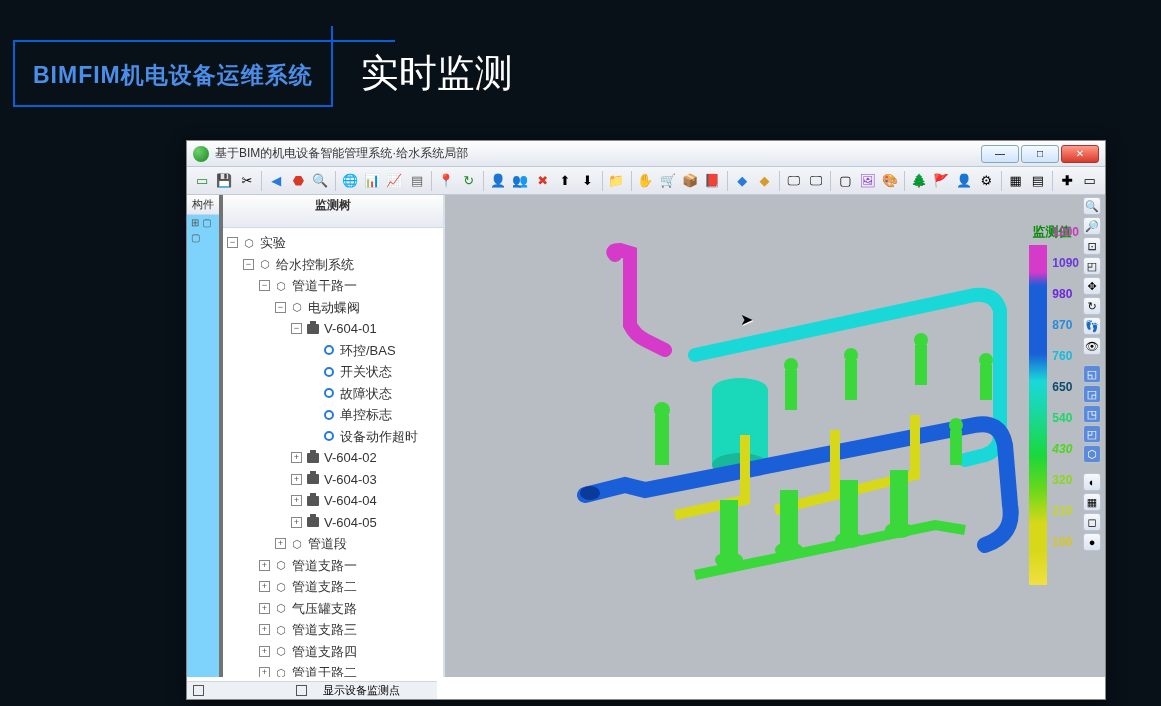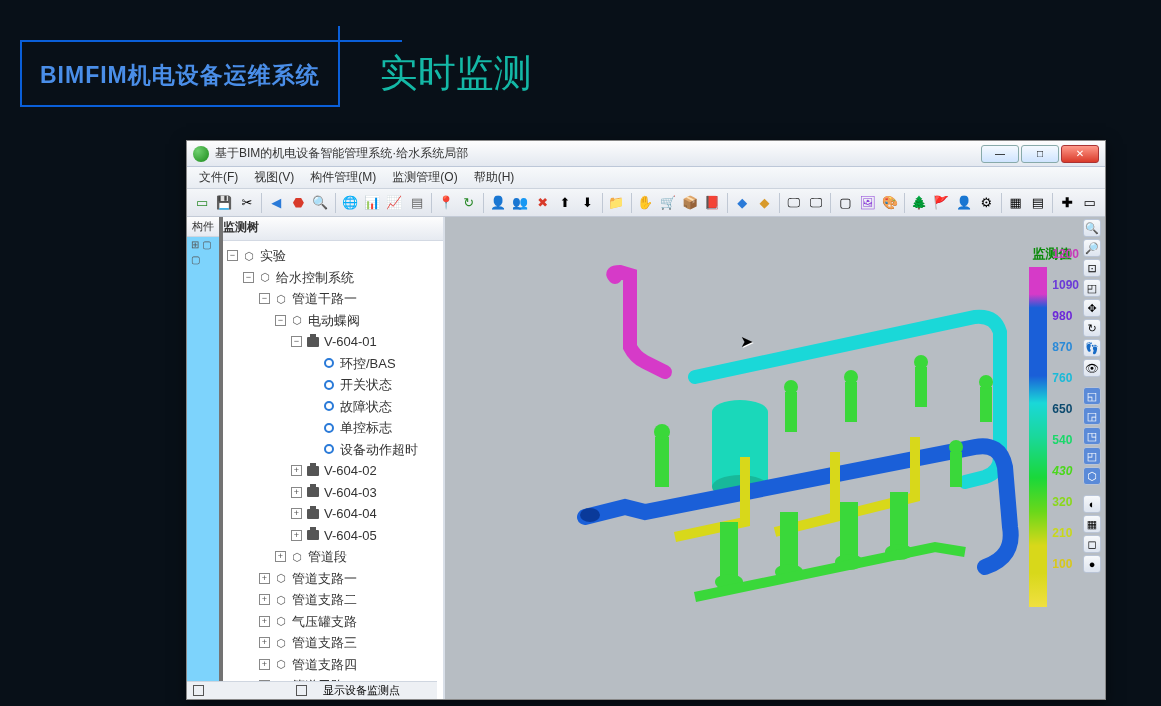--- a/index.html
+++ b/index.html
@@ -1,23 +1,23 @@
 <!DOCTYPE html>
 <html><head>
 <meta charset="utf-8">
 <style>
   * { box-sizing: border-box; margin: 0; padding: 0; }
   body { font-family: "Microsoft YaHei", SimSun, Arial, sans-serif; background: #081018; width: 1161px; height: 706px; position: relative; overflow: hidden; }
   
   .slide-header { position: relative; padding-top: 40px; display: flex; align-items: center; }
-  .header-box { border: 2px solid #0a5fd8; border-top: none; margin-left: 20px; padding: 20px 18px 14px; position: relative; }
+  .header-box { border: 2px solid #0a5fd8; border-top: none; margin-left: 13px; padding: 20px 18px 14px; position: relative; }
   .header-box::before { content: ""; position: absolute; top: 0; left: 0; width: 380px; height: 2px; background: #0a5fd8; }
   .header-box::after { content: ""; position: absolute; top: -14px; right: -2px; width: 2px; height: 16px; background: #0a5fd8; }
   .header-brand { color: #4a8ee8; font-size: 23px; font-weight: bold; letter-spacing: 1px; }
-  .header-title { color: #14b8a6; font-size: 38px; margin-left: 40px; font-family: Liberation Mono, monospace; }
+  .header-title { color: #ffffff; font-size: 38px; margin-left: 28px; font-family: Liberation Mono, monospace; }
   
   .app-window { position: absolute; left: 186px; top: 140px; width: 920px; height: 560px; background: #fff; border: 1px solid #888; box-shadow: 0 4px 14px rgba(0,0,0,.5); font-size: 12px; }
   .titlebar { height: 26px; background: linear-gradient(#fdfdfd,#e3e8f0); border-bottom: 1px solid #bcc7d8; display: flex; align-items: center; padding: 0 6px; }
   .titlebar .app-icon { width: 16px; height: 16px; border-radius: 50%; background: radial-gradient(circle at 30% 30%, #6fd06f, #1a8a1a); margin-right: 6px; }
   .titlebar .title-text { color: #333; }
   .winbtns { margin-left: auto; display: flex; gap: 0; }
   .winbtn { width: 38px; height: 18px; border: 1px solid #8aa; border-radius: 3px; margin-left: 2px; display: flex; align-items: center; justify-content: center; font-size: 10px; cursor: pointer; }
   .winbtn.min { background: linear-gradient(#f5faff,#cfe4ff); }
   .winbtn.max { background: linear-gradient(#f5faff,#cfe4ff); }
   .winbtn.close { background: linear-gradient(#ff9a8a,#d93a2a); color: #fff; border-color: #a33; }
@@ -29,21 +29,21 @@
   .tbtn { width: 20px; height: 20px; margin: 0 2px; display: flex; align-items: center; justify-content: center; cursor: pointer; border-radius: 2px; font-size: 13px; }
   .tsep { width: 1px; height: 20px; background: #c0c8d4; margin: 0 3px; }
   
   .main-area { display: flex; height: calc(100% - 76px); }
   
   .leftcol { width: 36px; background: #7dd3fc; border-right: 4px solid #737373; }
   .leftcol .lh { height: 20px; background: linear-gradient(#fdfdfd,#e6eaf1); border-bottom: 1px solid #cfd6e0; text-align: center; font-size: 11px; color: #333; padding-top: 2px; }
   .leftcol .ln { padding: 2px 4px; font-size: 10px; color: #555; }
   
   .treepanel { width: 222px; background: #fff; border-right: 2px solid #d9dfe8; display: flex; flex-direction: column; }
-  .treehdr { height: 24px; background: linear-gradient(#fdfdfd,#e6eaf1); border-bottom: 1px solid #d3d9e3; text-align: left; font-size: 12px; color: #333; padding-top: 2px; font-weight: bold; }
+  .treehdr { height: 33px; background: linear-gradient(#fdfdfd,#e6eaf1); border-bottom: 1px solid #d3d9e3; text-align: center; font-size: 12px; color: #333; padding-top: 2px; font-weight: bold; }
   .tree { flex: 1; overflow: auto; padding: 4px 2px; font-size: 13px; color: #333; line-height: 1.5; }
   .tree ul { list-style: none; padding-left: 16px; }
   .tree > ul { padding-left: 2px; }
   .node { display: flex; align-items: center; gap: 4px; padding: 1px 0; cursor: pointer; white-space: nowrap; }
   .tw { width: 11px; height: 11px; border: 1px solid #888; display: inline-flex; align-items: center; justify-content: center; font-size: 9px; background: #fff; color: #555; line-height: 1; flex-shrink: 0; }
   .tw-none { width: 11px; display: inline-block; flex-shrink: 0; }
   .ic { width: 14px; height: 14px; display: inline-flex; align-items: center; justify-content: center; flex-shrink: 0; }
   .ic-cube { font-size: 11px; color: #666; }
   .ic-valve { width: 12px; height: 10px; background: #555; border-radius: 1px; position: relative; }
   .ic-valve::before { content: ""; position: absolute; top: -3px; left: 3px; width: 6px; height: 3px; background: #555; }
@@ -94,27 +94,20 @@
   <div class="titlebar">
     <div class="app-icon"></div>
     <div class="title-text">基于BIM的机电设备智能管理系统·给水系统局部</div>
     <div class="winbtns">
       <div class="winbtn min">—</div>
       <div class="winbtn max">□</div>
       <div class="winbtn close">✕</div>
     </div>
   </div>
 
-  <div class="menubar">
-    <span>文件(F)</span>
-    <span>视图(V)</span>
-    <span>构件管理(M)</span>
-    <span>监测管理(O)</span>
-    <span>帮助(H)</span>
-  </div>
 
   <div class="toolbar">
     <div class="tbtn" style="color:#2a8a2a">▭</div>
     <div class="tbtn" style="color:#2a4ad8">💾</div>
     <div class="tbtn">✂</div>
     <div class="tsep"></div>
     <div class="tbtn" style="color:#2a7ad8">◀</div>
     <div class="tbtn" style="color:#d83a2a">⬣</div>
     <div class="tbtn">🔍</div>
     <div class="tsep"></div>

